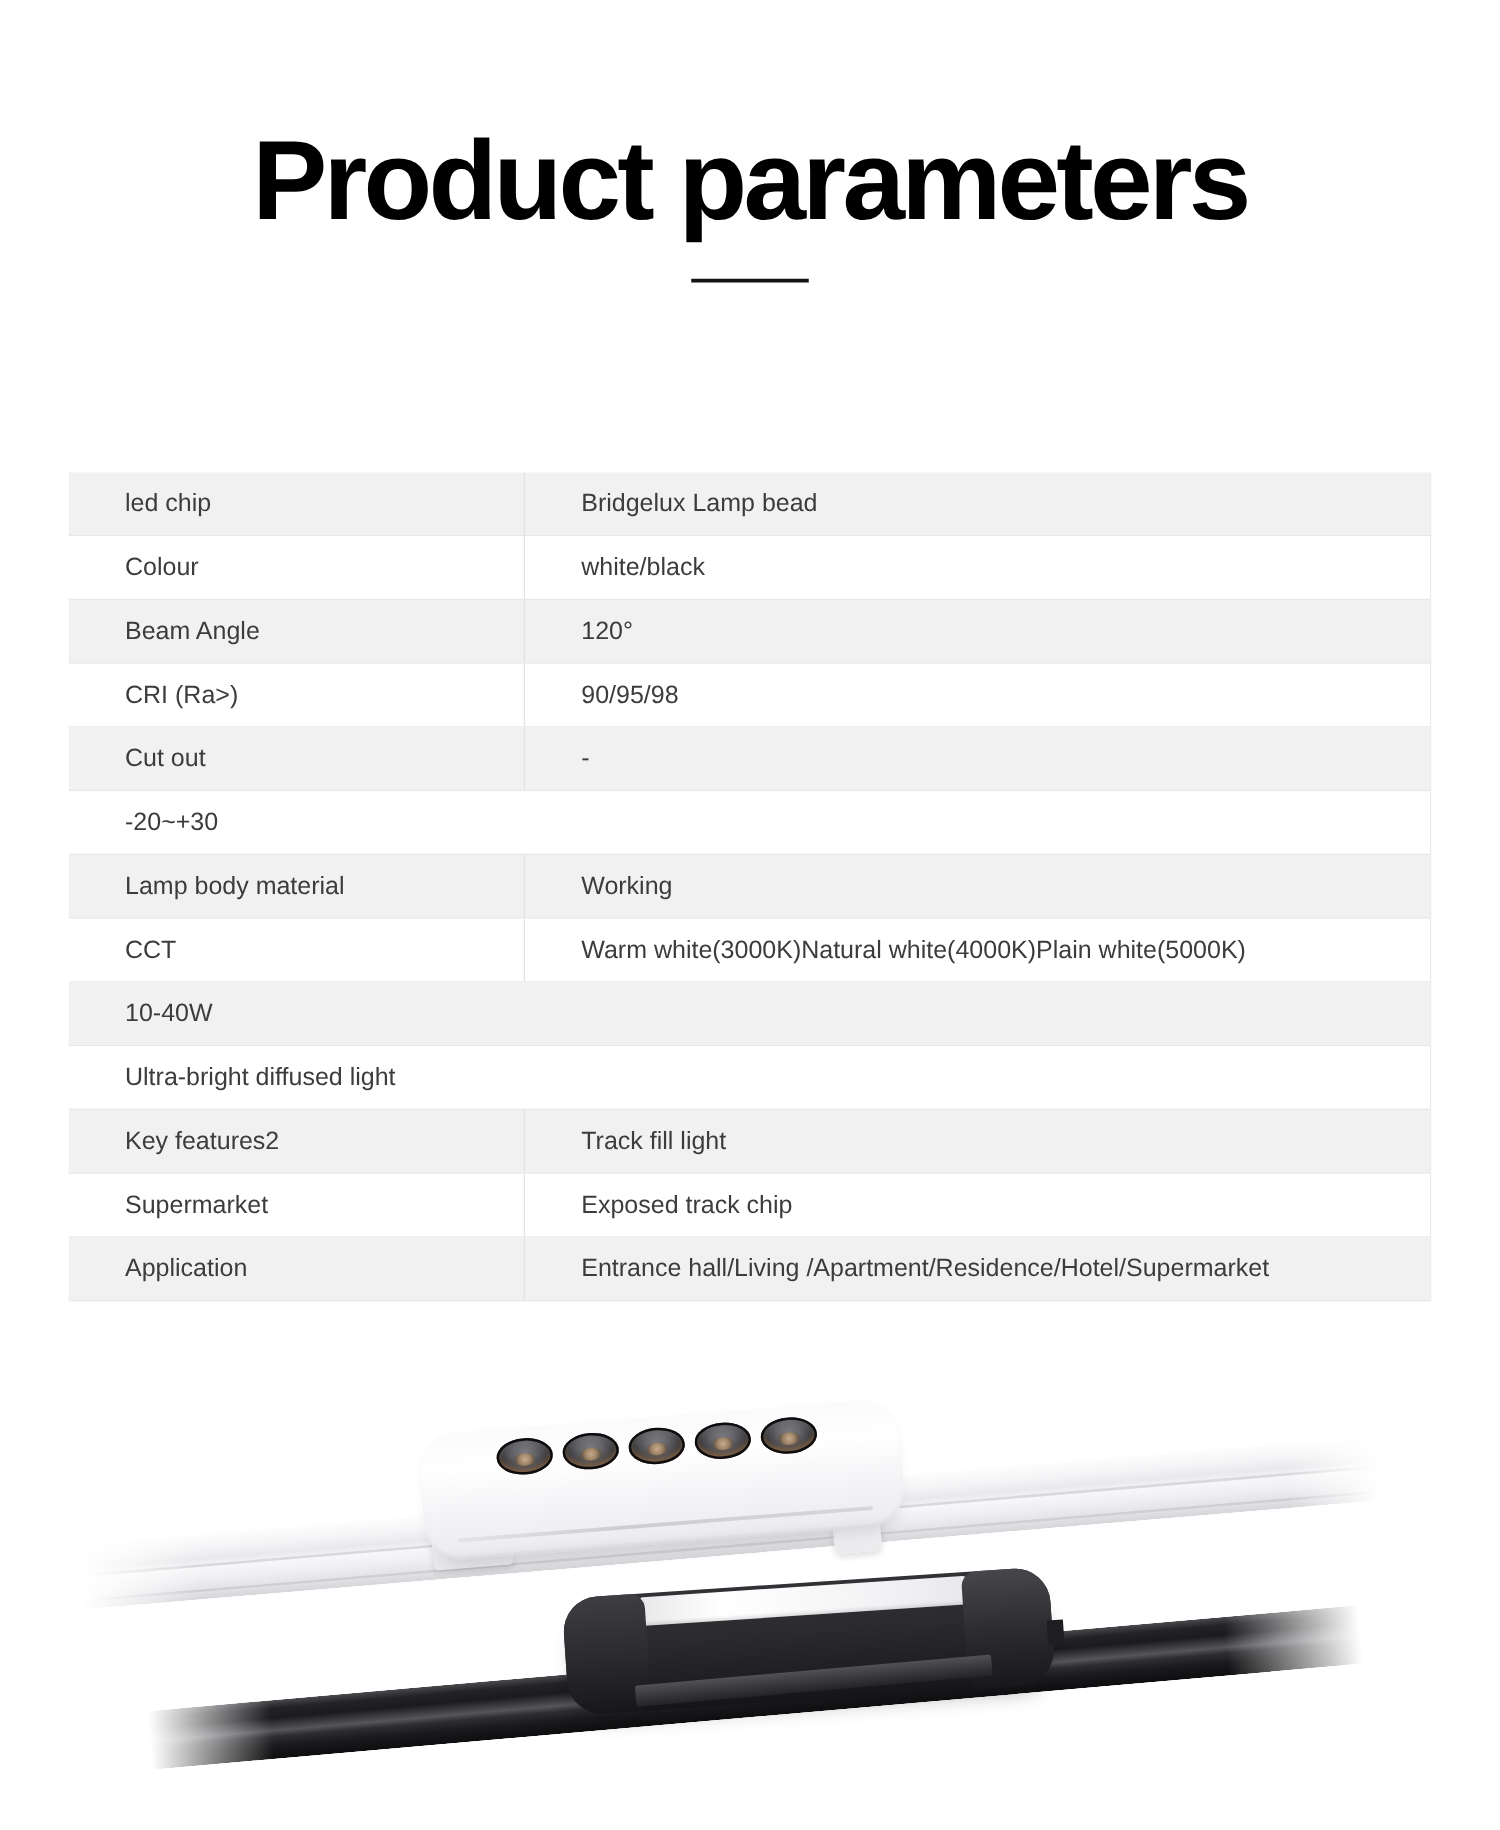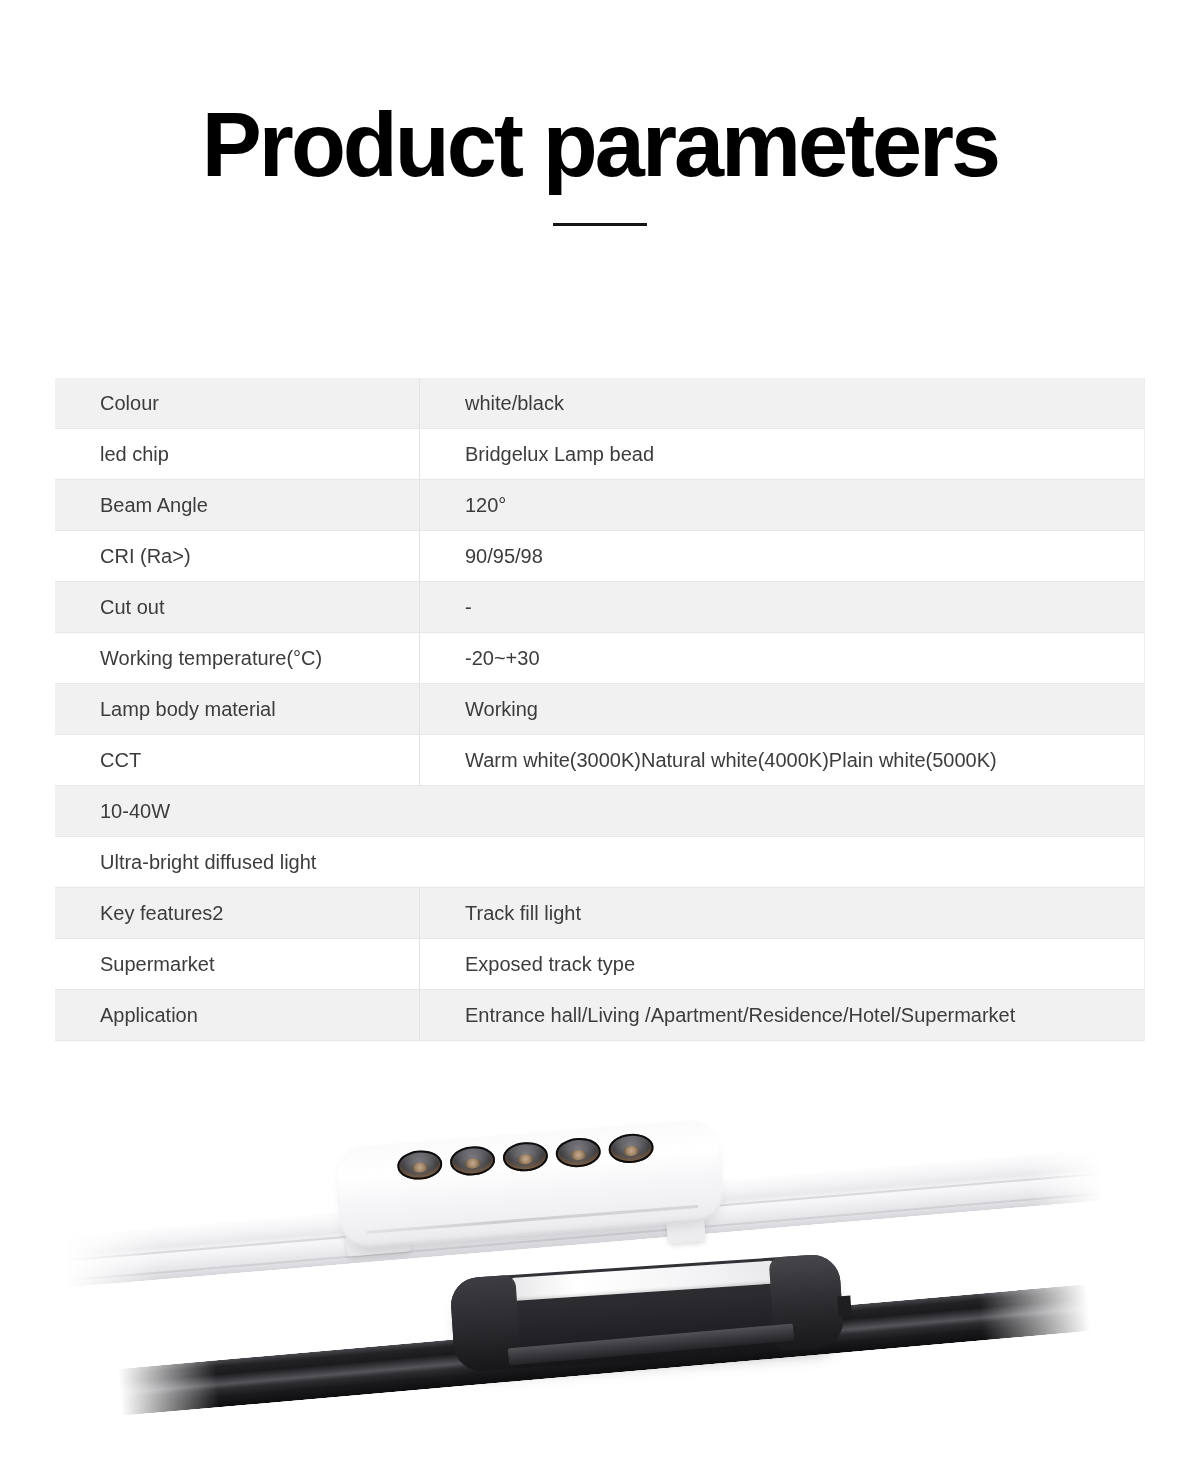--- a/index.html
+++ b/index.html
@@ -127,41 +127,40 @@
   }
 </style>
 </head>
 <body>
 
 <h1 class="page-title">Product parameters</h1>
 <div class="title-divider"></div>
 
 <div class="param-table">
   <div class="param-row">
+    <div class="cell cell-label">led chip</div>
+    <div class="cell cell-value">Bridgelux Lamp bead</div>
+  </div>
+  <div class="param-row">
     <div class="cell cell-label">Colour</div>
     <div class="cell cell-value">white/black</div>
   </div>
   <div class="param-row">
-    <div class="cell cell-label">led chip</div>
-    <div class="cell cell-value">Bridgelux Lamp bead</div>
-  </div>
-  <div class="param-row">
     <div class="cell cell-label">Beam Angle</div>
     <div class="cell cell-value">120°</div>
   </div>
   <div class="param-row">
     <div class="cell cell-label">CRI (Ra&gt;)</div>
     <div class="cell cell-value">90/95/98</div>
   </div>
   <div class="param-row">
     <div class="cell cell-label">Cut out</div>
     <div class="cell cell-value">-</div>
   </div>
   <div class="param-row">
-    <div class="cell cell-label">Working temperature(°C)</div>
     <div class="cell cell-value">-20~+30</div>
   </div>
   <div class="param-row">
     <div class="cell cell-label">Lamp body material</div>
     <div class="cell cell-value">Working</div>
   </div>
   <div class="param-row">
     <div class="cell cell-label">CCT</div>
     <div class="cell cell-value">Warm white(3000K)Natural white(4000K)Plain white(5000K)</div>
   </div>
@@ -170,21 +169,21 @@
   </div>
   <div class="param-row">
     <div class="cell cell-value">Ultra-bright diffused light</div>
   </div>
   <div class="param-row">
     <div class="cell cell-label">Key features2</div>
     <div class="cell cell-value">Track fill light</div>
   </div>
   <div class="param-row">
     <div class="cell cell-label">Supermarket</div>
-    <div class="cell cell-value">Exposed track type</div>
+    <div class="cell cell-value">Exposed track chip</div>
   </div>
   <div class="param-row">
     <div class="cell cell-label">Application</div>
     <div class="cell cell-value">Entrance hall/Living /Apartment/Residence/Hotel/Supermarket</div>
   </div>
 </div>
 
 <div class="illustration">
   <div class="track-white"></div>
   <div class="tab-left"></div>

